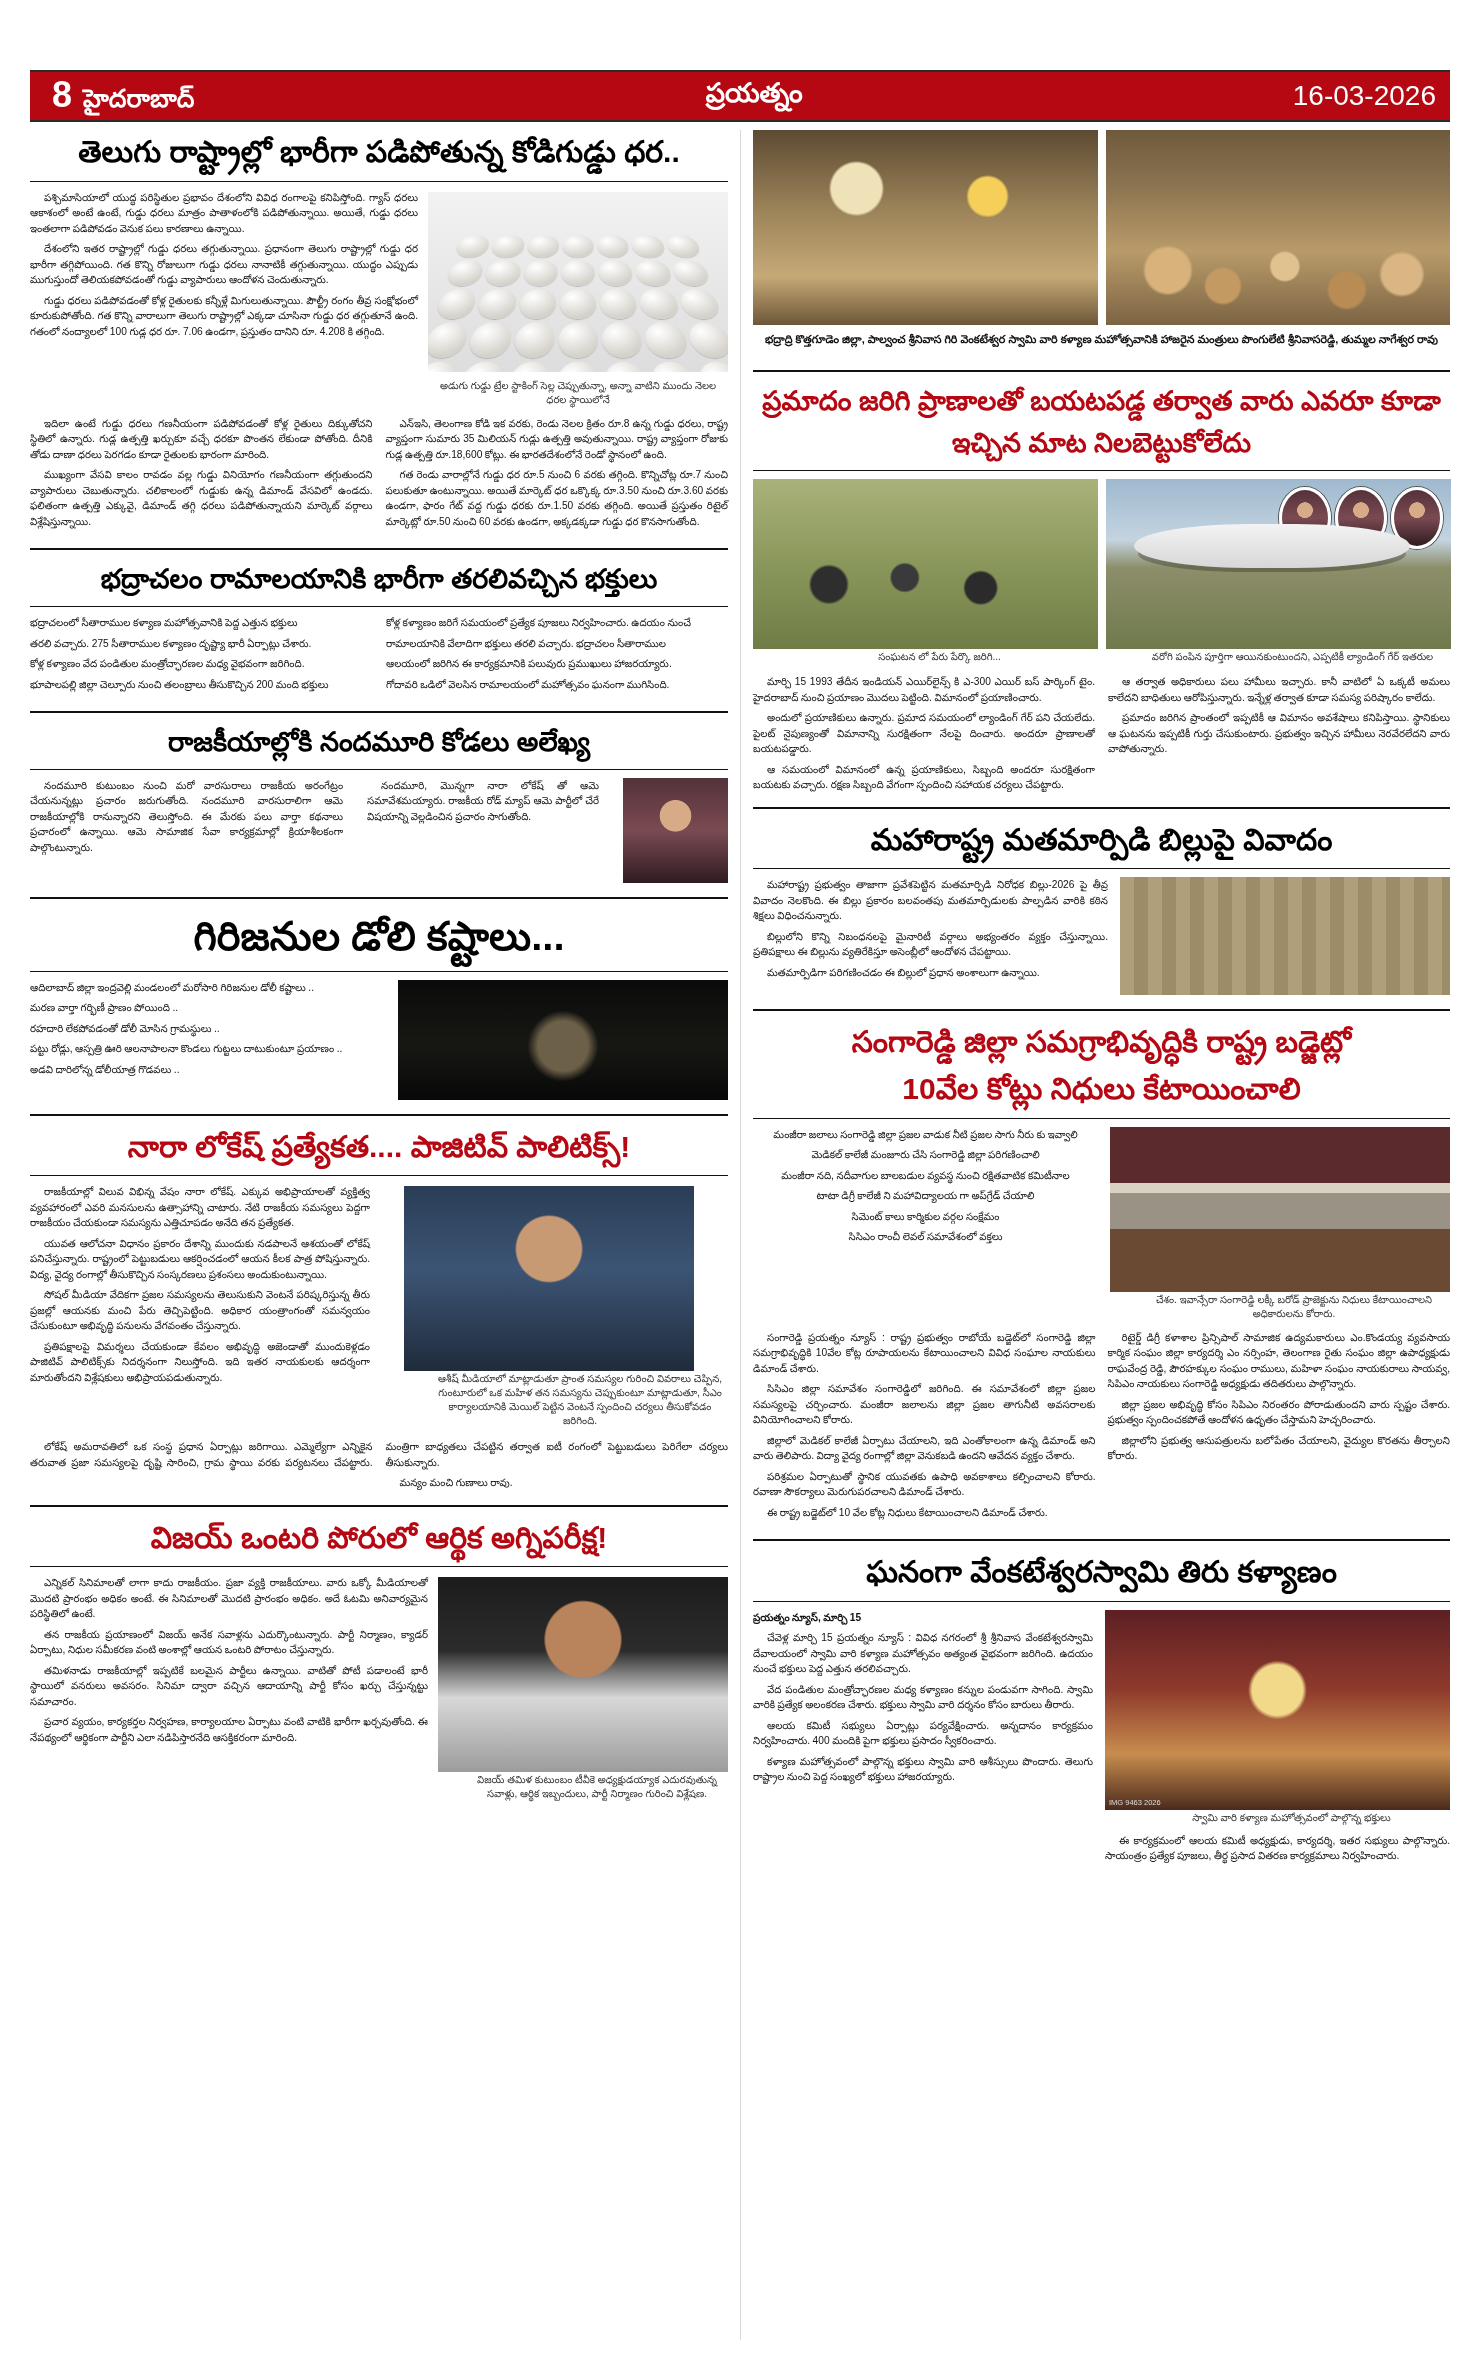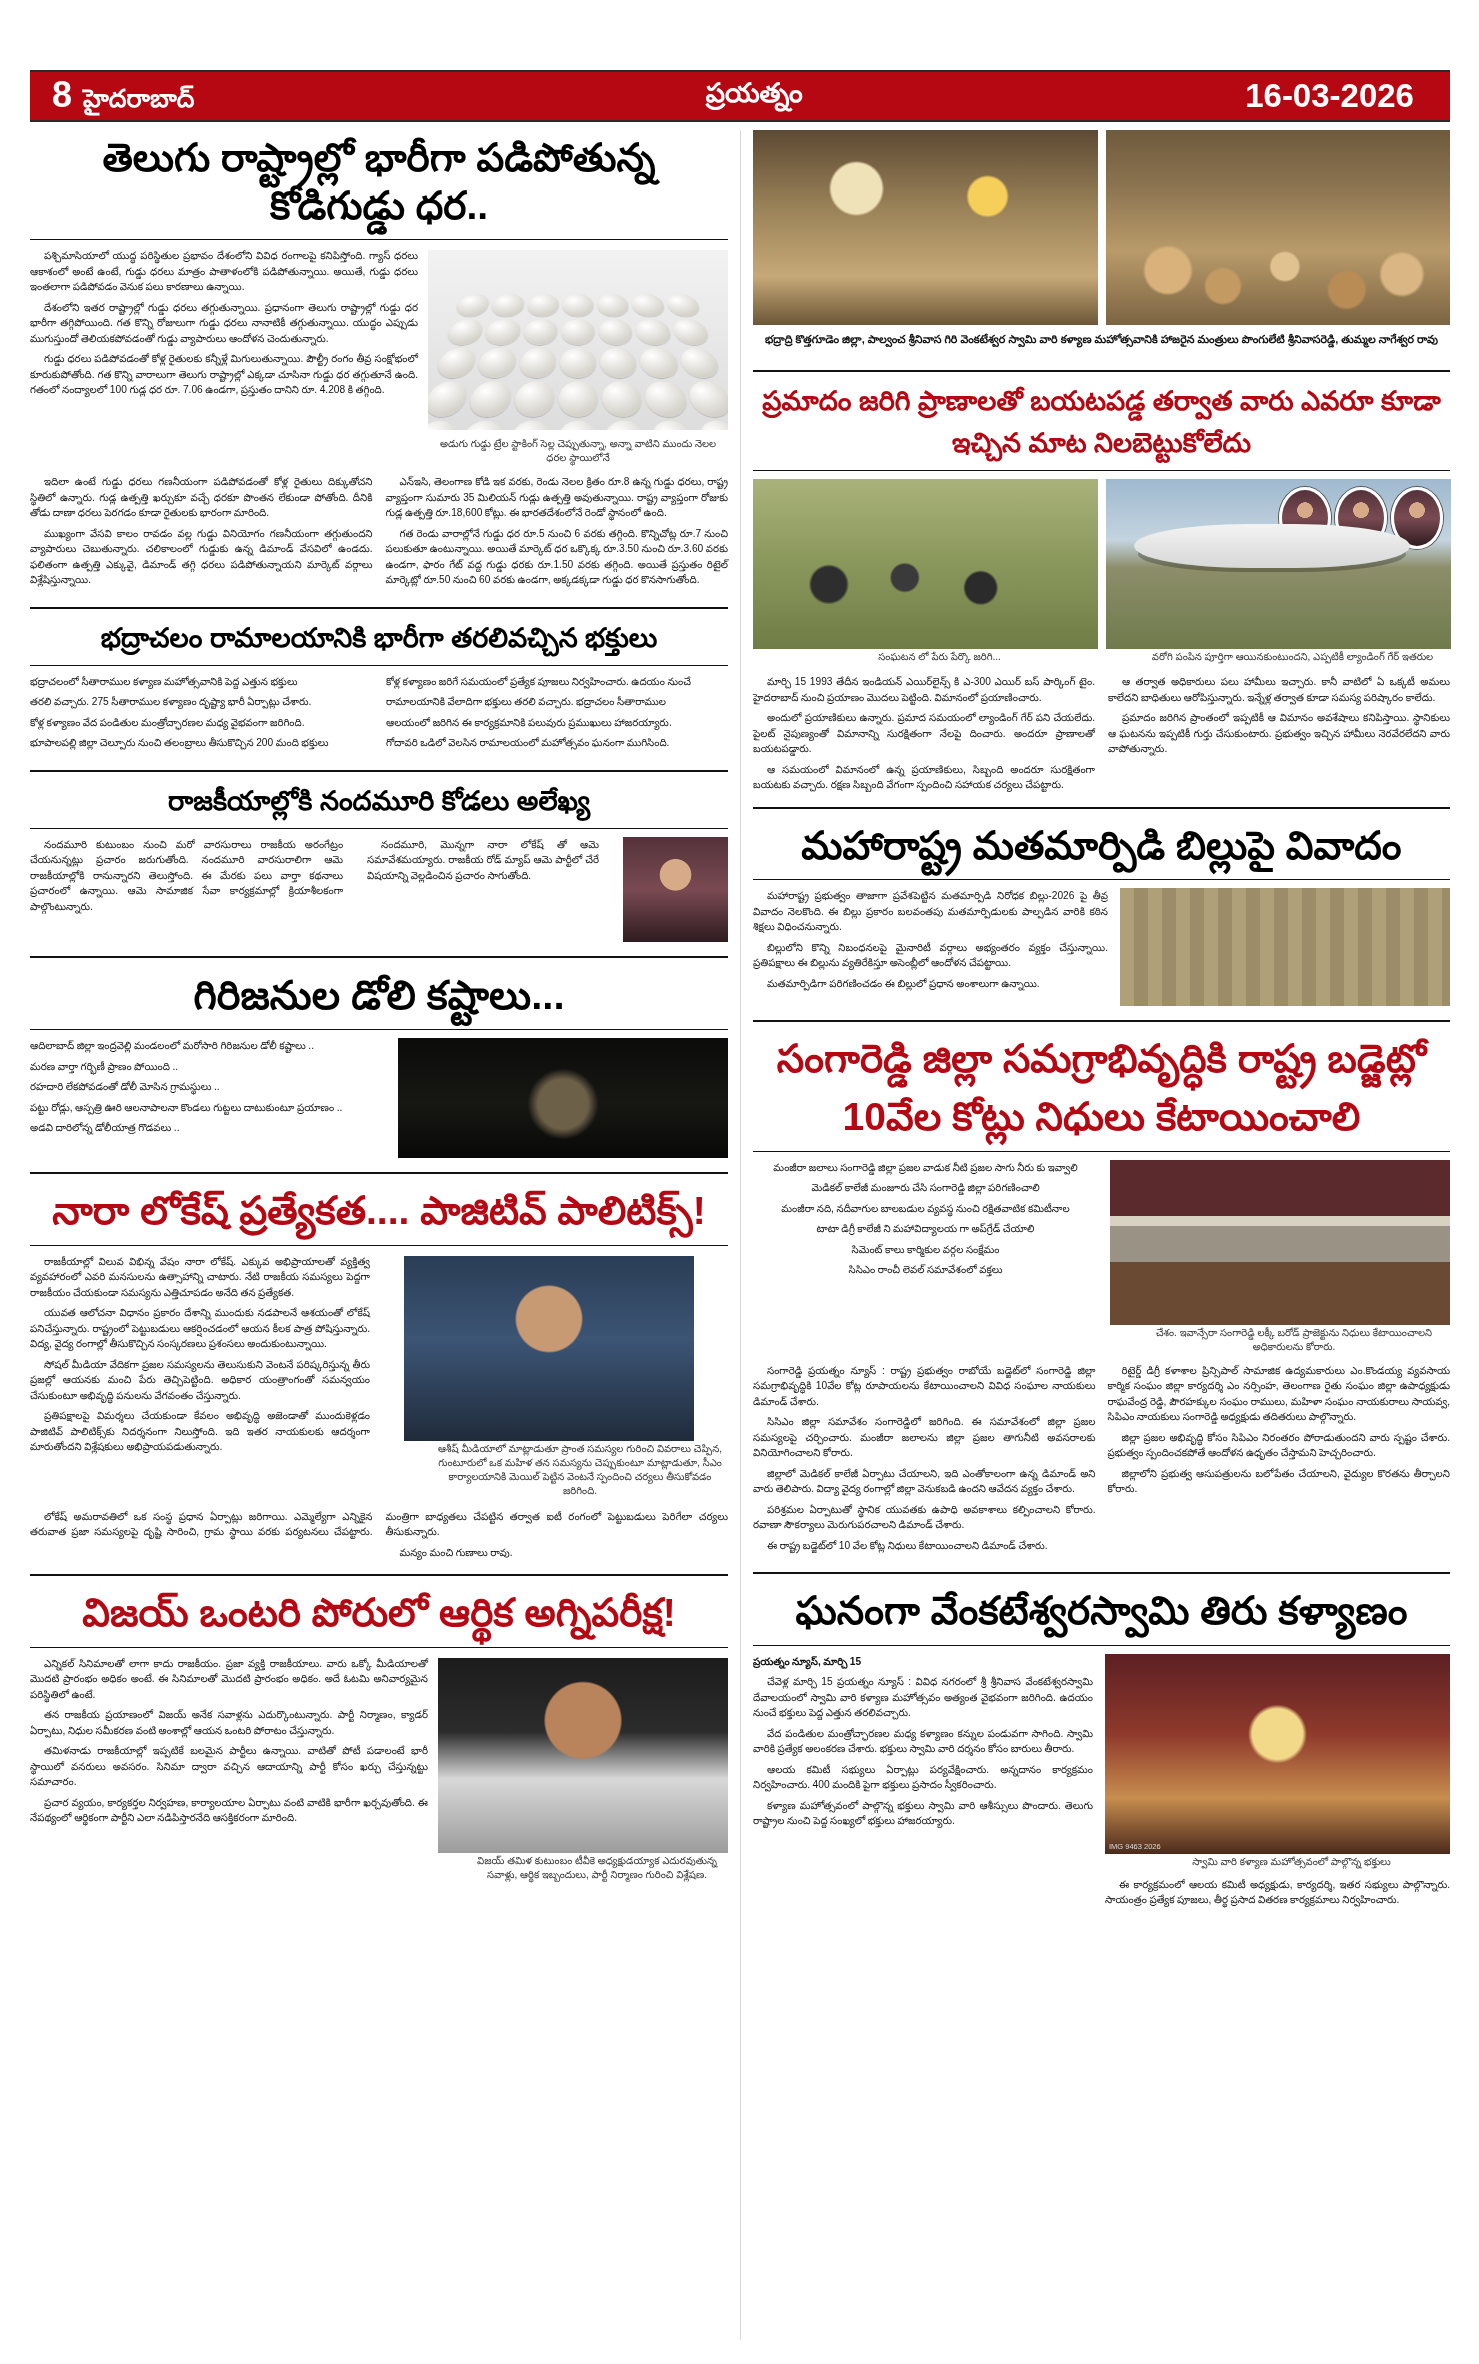--- a/index.html
+++ b/index.html
@@ -34,43 +34,43 @@
     display: flex; align-items: baseline; gap: 12px;
     padding-left: 22px; width: 36%;
   }
   .mh-pageno { font-size: 36px; font-weight: 700; letter-spacing: -1px; }
   .mh-city { font-size: 25px; font-weight: 700; }
   .mh-center {
     width: 30%; text-align: center;
     font-size: 27px; font-weight: 700;
   }
   .mh-right {
-    width: 34%; text-align: right; padding-right: 36px;
-    font-size: 33px; font-weight: 700; letter-spacing: 0px;
+    width: 34%; text-align: right; padding-right: 14px;
+    font-size: 28px; font-weight: 400; letter-spacing: 0px;
   }
 
   
   .body-wrap {
     position: absolute;
     left: 30px; top: 130px;
     width: 1420px; height: 2210px;
     display: flex; gap: 0;
   }
   .col-left  { width: 710px; padding-right: 12px; }
   .col-right { width: 710px; padding-left: 12px; border-left: 1px solid #d8d8d8;}
 
   
   .hl {
     font-weight: 700;
     color: #000;
     text-align: center;
     line-height: 1.22;
     padding: 4px 0 6px;
   }
-  .hl-xl  { font-size: 39px; }
+  .hl-xl  { font-size: 30px; }
   .hl-lg  { font-size: 27px; }
   .hl-huge{ font-size: 40px; }
   .rule-thin { border-bottom: 1px solid #111; margin: 4px 0 8px; }
   .rule-thick { border-bottom: 2px solid #111; margin: 6px 0 9px; }
 
   
   .bodytext {
     font-size: 10.2px;
     line-height: 1.52;
     text-align: justify;

